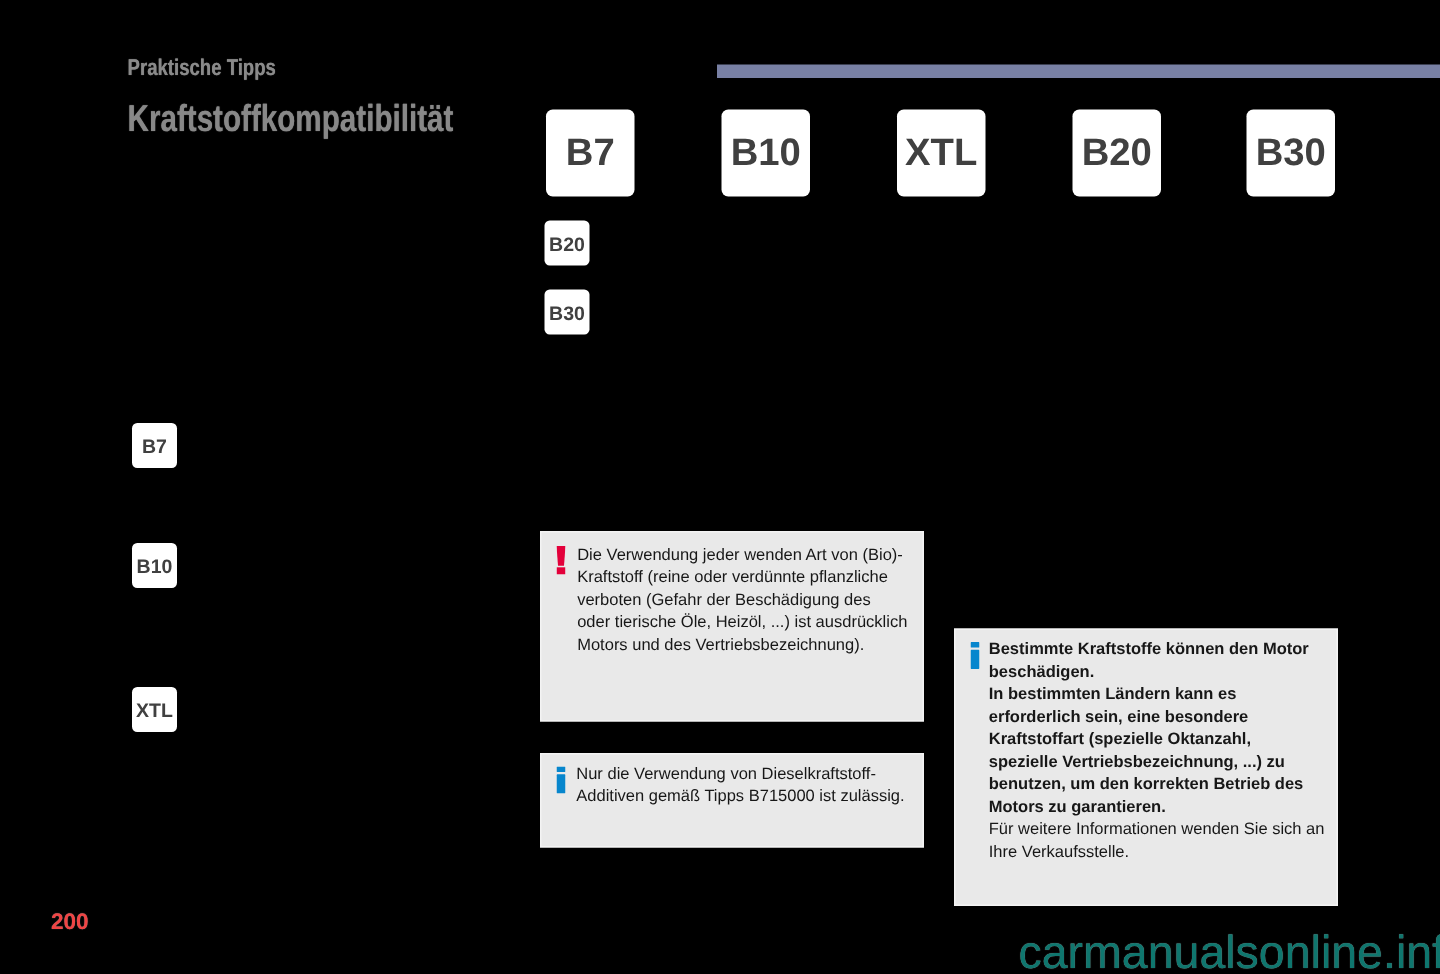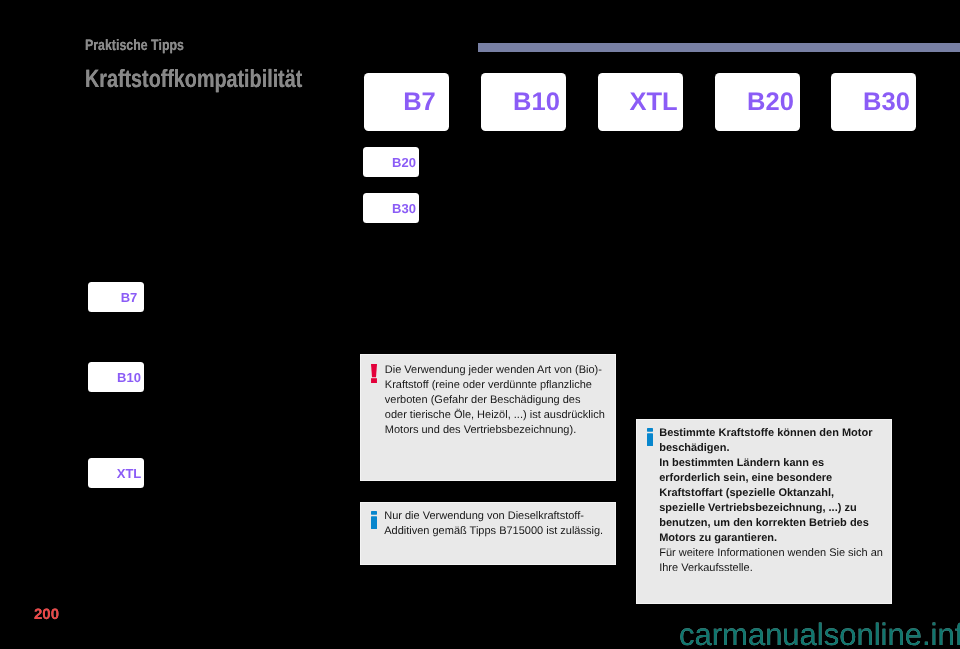--- a/index.html
+++ b/index.html
@@ -30,25 +30,24 @@
   .page-title{
     position:absolute;left:85px;top:64.5px;
     font-size:25px;font-weight:bold;color:#888888;
     text-shadow:0 0 0.7px #888888;
     transform:scaleX(0.79);transform-origin:left top;
     white-space:nowrap;
   }
 
   
   .badge{
-    position:absolute;background:#ffffff;color:#8b5cf6;
+    position:absolute;background:#ffffff;color:#404040;
     display:flex;align-items:center;justify-content:center;
     font-weight:bold;
     font-family:"Liberation Sans", sans-serif;
-    padding-left:26px;
   }
   .badge.big{width:59px;height:58px;border-radius:4.5px;font-size:25.5px;}
   .badge.small{width:30px;height:30px;border-radius:3.5px;font-size:13px;}
 
   
   .infobox{
     position:absolute;background:#e9e9e9;
     box-sizing:border-box;
     border:1px solid #f4f4f4;
   }

